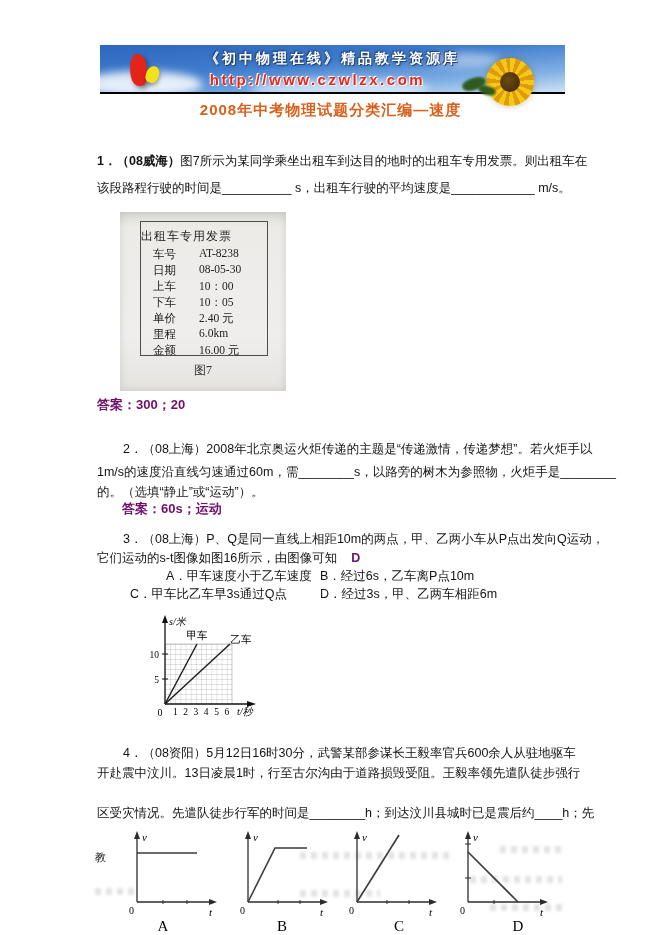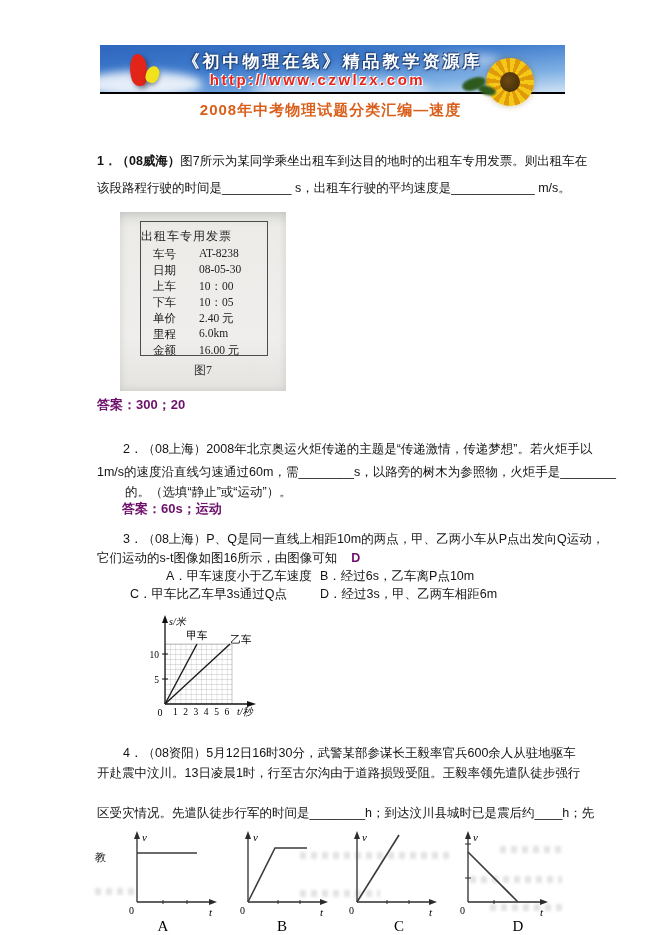--- a/index.html
+++ b/index.html
@@ -15,21 +15,21 @@
   .cloud.c2{left:150px;top:34px;width:180px;height:20px;opacity:.7;}
   .cloud.c3{left:330px;top:8px;width:70px;height:14px;opacity:.5;}
   .flame{position:absolute;left:24px;top:8px;width:44px;height:36px;}
   .flame .red{position:absolute;left:6px;top:1px;width:17px;height:32px;background:#e32418;
               border-radius:62% 55% 48% 52%/70% 40% 62% 38%;transform:rotate(-9deg);
               box-shadow:2px 3px 5px rgba(20,30,60,.55);}
   .flame .yellow{position:absolute;left:22px;top:13px;width:13px;height:17px;background:#f2e21c;
               border-radius:60% 55% 50% 50%/65% 45% 60% 40%;transform:rotate(14deg);
               box-shadow:1px 2px 4px rgba(20,30,60,.45);}
   .banner-title{position:absolute;left:0;right:0;top:5px;text-align:center;
-              font-size:17px;font-weight:bold;color:#fff;letter-spacing:3px;
+              font-size:14px;font-weight:bold;color:#fff;letter-spacing:3px;
               text-shadow:1px 1px 0 #23477e,-1px -1px 0 #23477e,0 0 4px #1d3c6e;}
   .banner-url{position:absolute;left:0;right:30px;top:26px;text-align:center;
               font-size:15px;font-weight:bold;color:#e8251a;letter-spacing:2.5px;
               text-shadow:1px 1px 0 #fff,-1px -1px 0 #fff,0 0 2px #fff;cursor:pointer;}
   .sunflower{position:absolute;left:486px;top:58px;width:48px;height:48px;border-radius:50%;
               background:repeating-conic-gradient(#f4c816 0 14deg,#e09a0a 14deg 28deg);
               box-shadow:0 0 6px rgba(120,90,0,.4);}
   .sunflower .heart{position:absolute;left:14px;top:14px;width:20px;height:20px;border-radius:50%;
               background:radial-gradient(circle at 40% 40%,#6b4a12,#3c2706);}
   .leaf{position:absolute;background:#2e5a1e;border-radius:50% 40% 55% 45%;filter:blur(1px);}
@@ -105,21 +105,21 @@
       <div class="rrow" style="top:105px;"><span>里程</span><span class="val">6.0km</span></div>
       <div class="rrow" style="top:121px;"><span>金额</span><span class="val">16.00 元</span></div>
     </div>
     <div class="rcap">图7</div>
   </div>
 
   <div class="answer" style="left:97px;top:396px;">答案：300；20</div>
 
   <div class="tline" style="left:123px;top:441px;">2．（08上海）2008年北京奥运火炬传递的主题是“传递激情，传递梦想”。若火炬手以</div>
   <div class="tline" style="left:97px;top:464px;">1m/s的速度沿直线匀速通过60m，需________s，以路旁的树木为参照物，火炬手是________</div>
-  <div class="tline" style="left:97px;top:484px;margin-left:28px;">的。（选填“静止”或“运动”）。</div>
+  <div class="tline" style="left:97px;top:484px;">的。（选填“静止”或“运动”）。</div>
   <div class="answer" style="left:122px;top:500px;">答案：60s；运动</div>
 
   <div class="tline" style="left:123px;top:531px;">3．（08上海）P、Q是同一直线上相距10m的两点，甲、乙两小车从P点出发向Q运动，</div>
   <div class="tline" style="left:97px;top:550px;">
     <span>它们运动的s-t图像如图16所示，由图像可知</span><span class="ansletter">D</span>
   </div>
   <div class="tline" style="left:130px;top:568px;margin-left:36px;">A．甲车速度小于乙车速度</div>
   <div class="tline" style="left:320px;top:568px;">B．经过6s，乙车离P点10m</div>
   <div class="tline" style="left:130px;top:586px;">C．甲车比乙车早3s通过Q点</div>
   <div class="tline" style="left:320px;top:586px;">D．经过3s，甲、乙两车相距6m</div>

